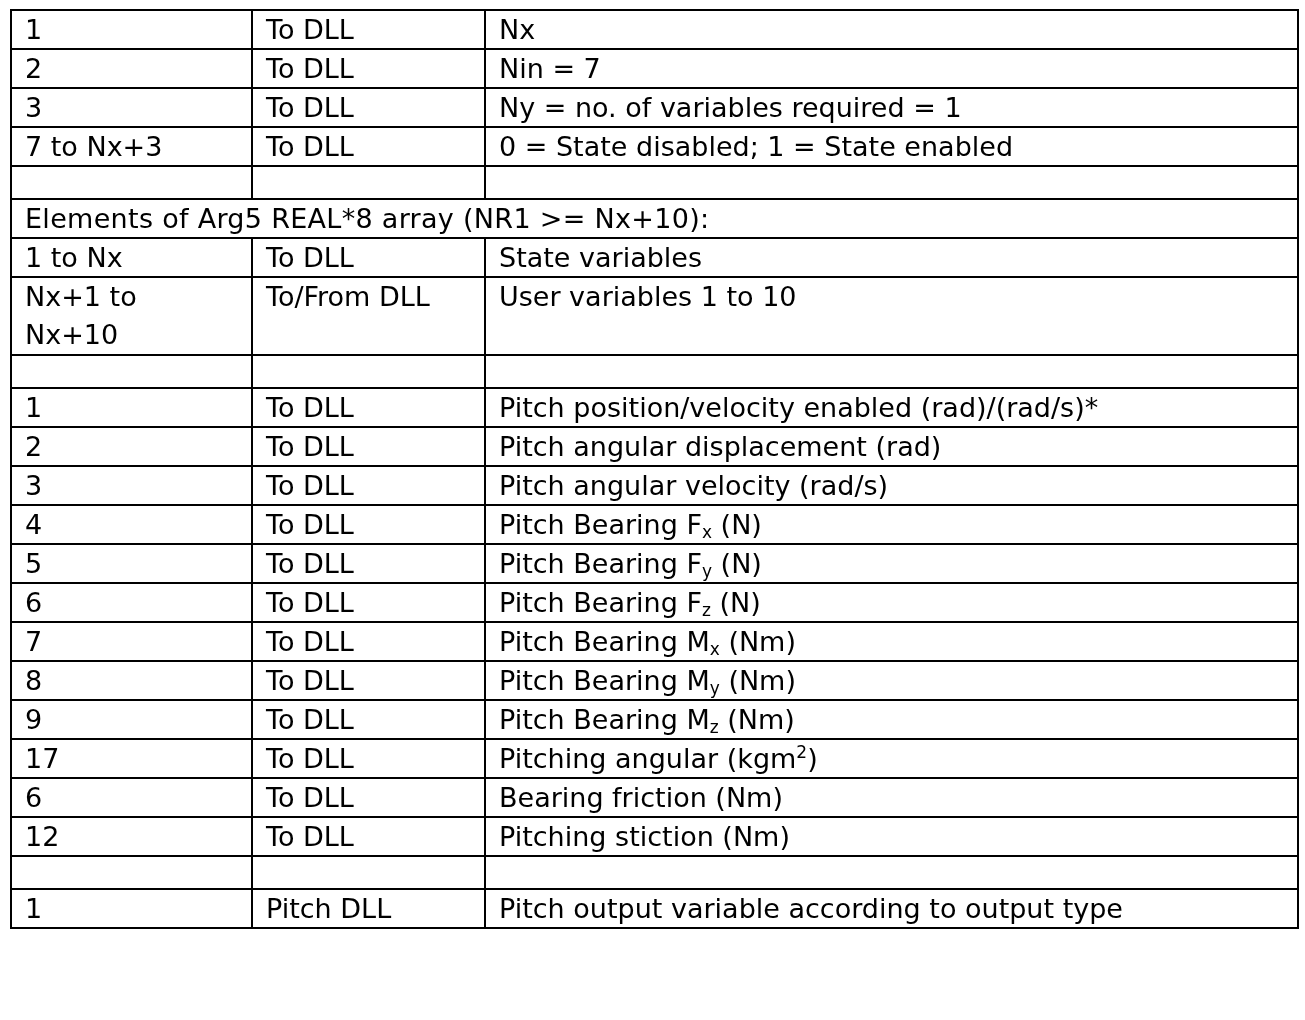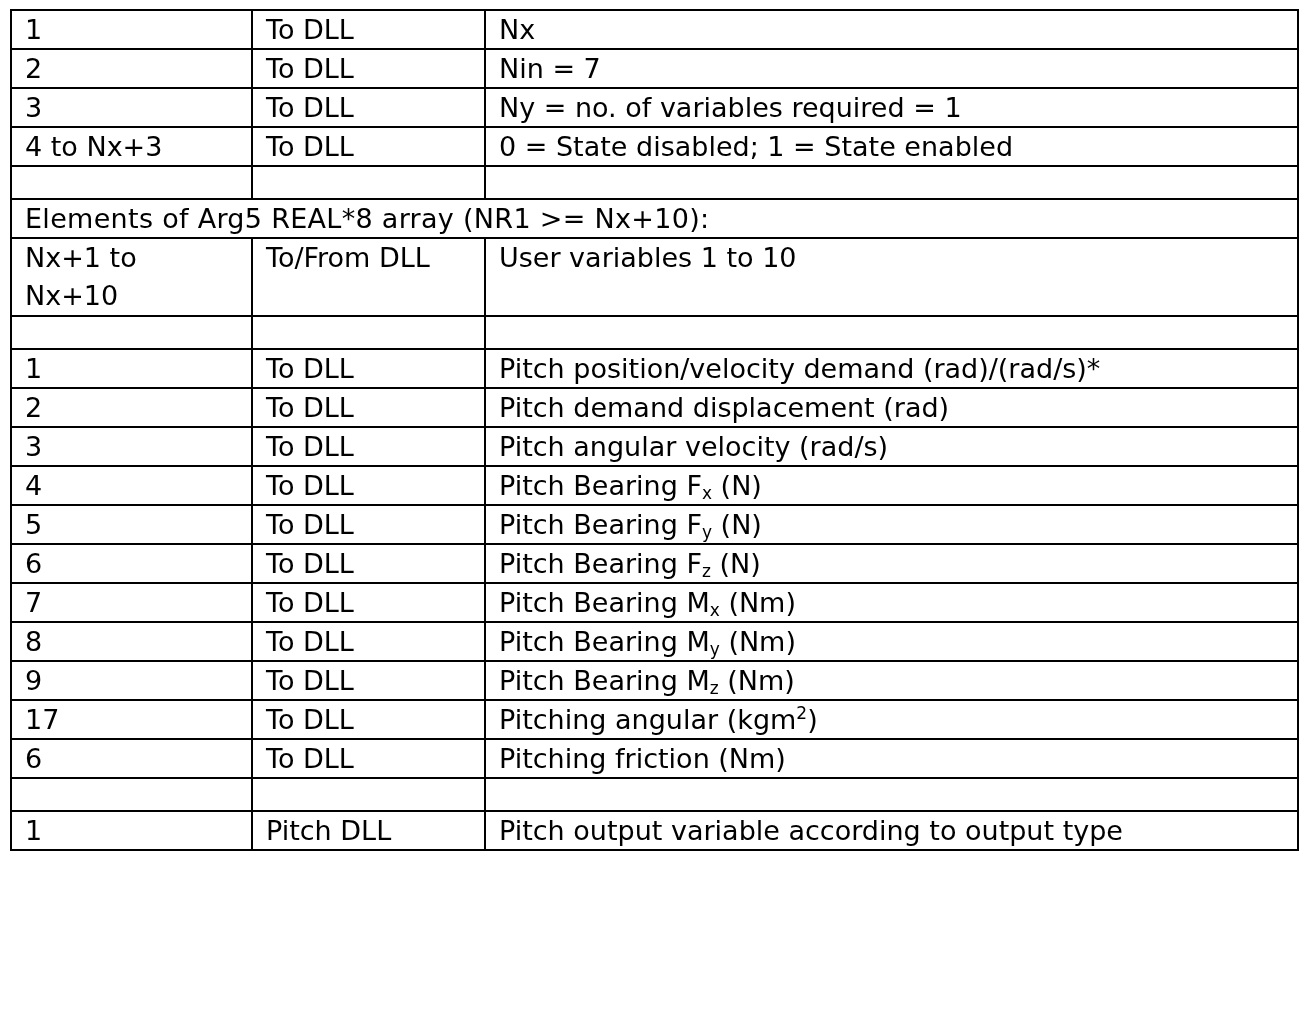--- a/index.html
+++ b/index.html
@@ -70,54 +70,59 @@
           <td class="index-cell">2</td>
           <td class="direction-cell">To DLL</td>
           <td class="description-cell"><span>Nin = 7</span></td>
         </tr>
         <tr class="data-row">
           <td class="index-cell">3</td>
           <td class="direction-cell">To DLL</td>
           <td class="description-cell"><span>Ny = no. of variables required = 1</span></td>
         </tr>
         <tr class="data-row">
-          <td class="index-cell">4 to Nx+3</td>
+          <td class="index-cell">7 to Nx+3</td>
           <td class="direction-cell">To DLL</td>
           <td class="description-cell"><span>0 = State disabled; 1 = State enabled</span></td>
         </tr>
         <tr class="empty-row">
           <td></td>
           <td></td>
           <td></td>
         </tr>
         <tr class="section-row">
           <td class="section-cell" colspan="3">Elements of Arg5 REAL*8 array (NR1 &gt;= Nx+10):</td>
+        </tr>
+        <tr class="data-row">
+          <td class="index-cell">1 to Nx</td>
+          <td class="direction-cell">To DLL</td>
+          <td class="description-cell"><span>State variables</span></td>
         </tr>
         <tr class="data-row tall-row">
           <td class="index-cell">
             <div>Nx+1 to</div>
             <div>Nx+10</div>
           </td>
           <td class="direction-cell">To/From DLL</td>
           <td class="description-cell"><span>User variables 1 to 10</span></td>
         </tr>
         <tr class="empty-row">
           <td></td>
           <td></td>
           <td></td>
         </tr>
         <tr class="data-row">
           <td class="index-cell">1</td>
           <td class="direction-cell">To DLL</td>
-          <td class="description-cell"><span>Pitch position/velocity demand (rad)/(rad/s)*</span></td>
+          <td class="description-cell"><span>Pitch position/velocity enabled (rad)/(rad/s)*</span></td>
         </tr>
         <tr class="data-row">
           <td class="index-cell">2</td>
           <td class="direction-cell">To DLL</td>
-          <td class="description-cell"><span>Pitch demand displacement (rad)</span></td>
+          <td class="description-cell"><span>Pitch angular displacement (rad)</span></td>
         </tr>
         <tr class="data-row">
           <td class="index-cell">3</td>
           <td class="direction-cell">To DLL</td>
           <td class="description-cell"><span>Pitch angular velocity (rad/s)</span></td>
         </tr>
         <tr class="data-row">
           <td class="index-cell">4</td>
           <td class="direction-cell">To DLL</td>
           <td class="description-cell"><span>Pitch Bearing F</span><sub>x</sub><span> (N)</span></td>
@@ -148,21 +153,26 @@
           <td class="description-cell"><span>Pitch Bearing M</span><sub>z</sub><span> (Nm)</span></td>
         </tr>
         <tr class="data-row">
           <td class="index-cell">17</td>
           <td class="direction-cell">To DLL</td>
           <td class="description-cell"><span>Pitching angular (kgm</span><sup>2</sup><span>)</span></td>
         </tr>
         <tr class="data-row">
           <td class="index-cell">6</td>
           <td class="direction-cell">To DLL</td>
-          <td class="description-cell"><span>Pitching friction (Nm)</span></td>
+          <td class="description-cell"><span>Bearing friction (Nm)</span></td>
+        </tr>
+        <tr class="data-row">
+          <td class="index-cell">12</td>
+          <td class="direction-cell">To DLL</td>
+          <td class="description-cell"><span>Pitching stiction (Nm)</span></td>
         </tr>
         <tr class="empty-row">
           <td></td>
           <td></td>
           <td></td>
         </tr>
         <tr class="data-row">
           <td class="index-cell">1</td>
           <td class="direction-cell">Pitch DLL</td>
           <td class="description-cell"><span>Pitch output variable according to output type</span></td>

